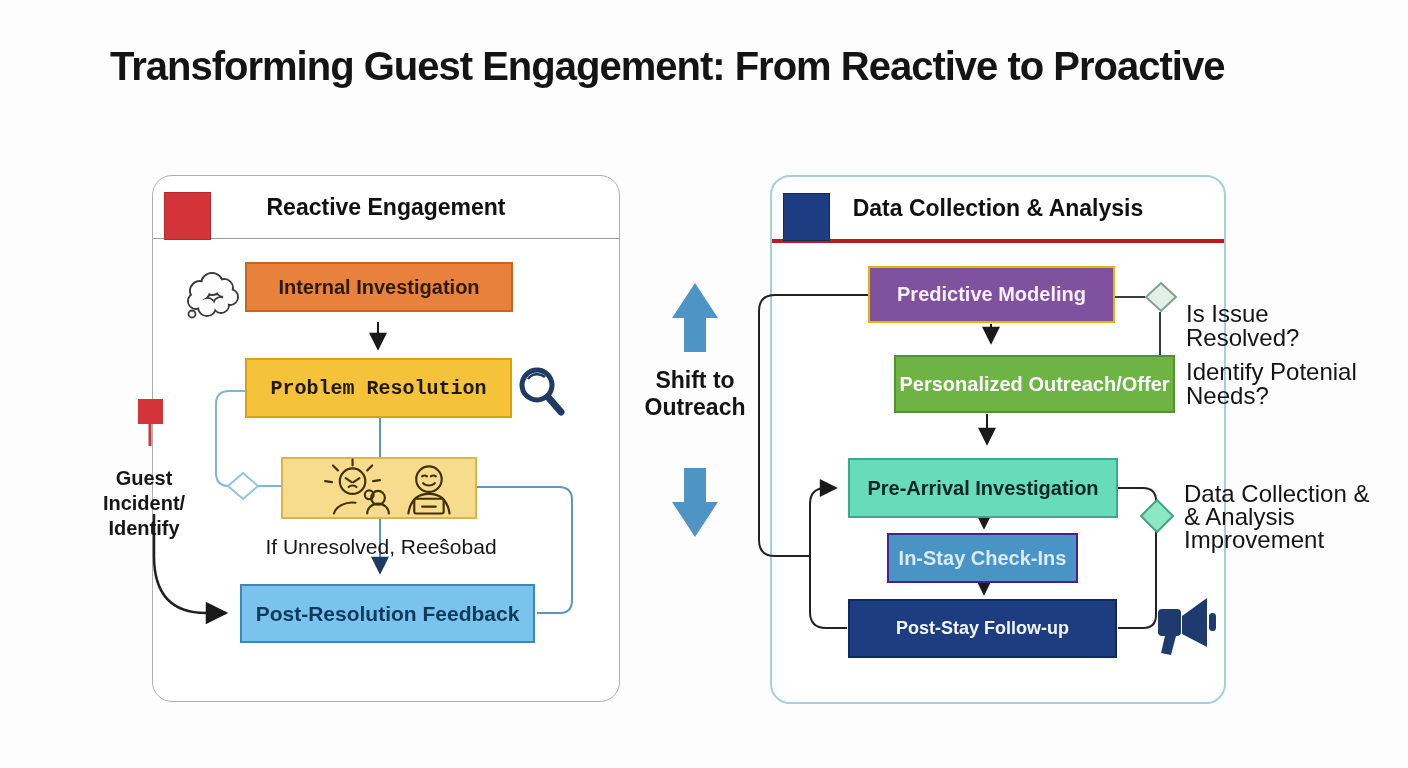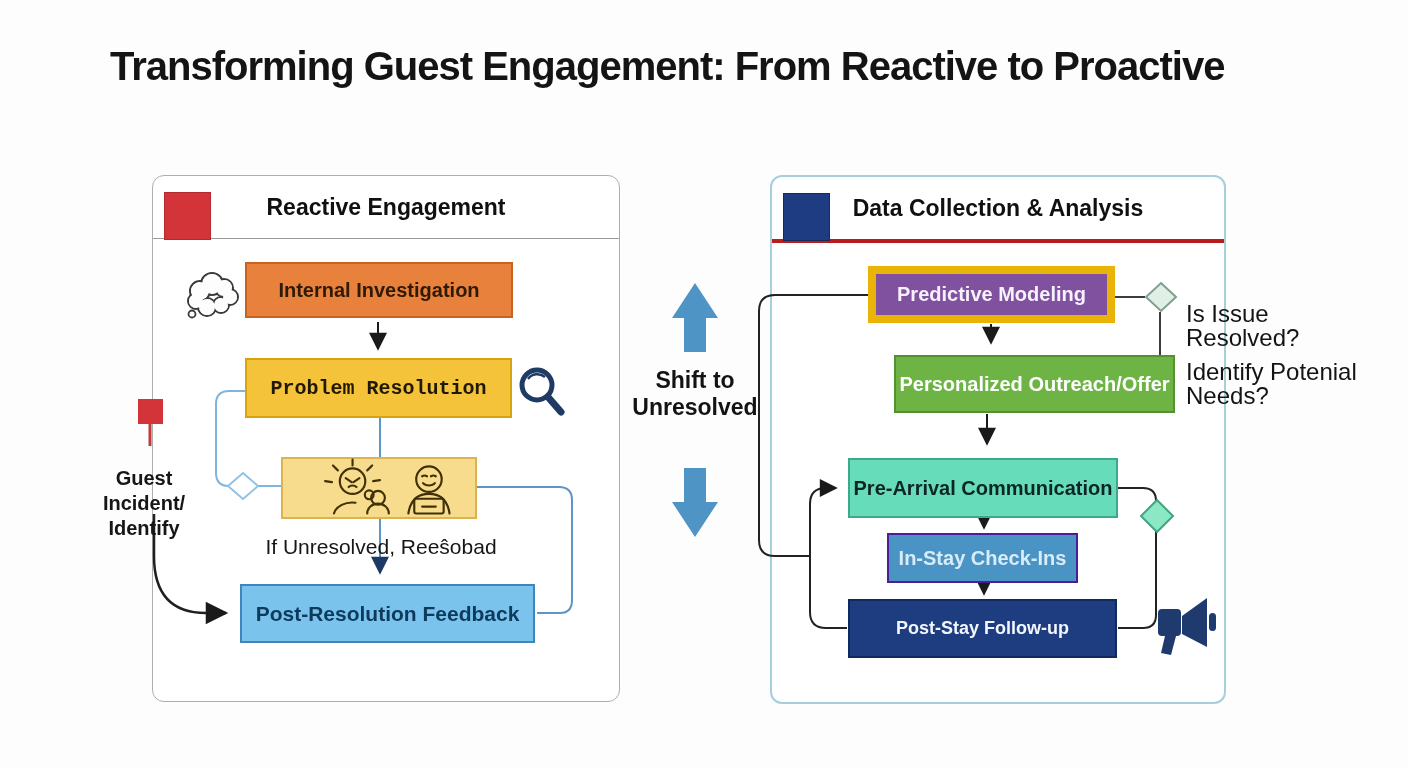--- a/index.html
+++ b/index.html
@@ -1,38 +1,38 @@
 <!DOCTYPE html>
 <html><head>
 <meta charset="utf-8">
 <style>
   html,body{margin:0;padding:0;background:#ffffff;}
   .canvas{position:relative;width:1408px;height:768px;background:#fdfdfd;overflow:hidden;
           font-family:"Liberation Sans",sans-serif;color:#151515;}
   .page-title{position:absolute;left:110px;top:44px;width:1200px;
               font-size:40px;font-weight:800;letter-spacing:-1px;color:#141414;}
   
-  .panel{position:absolute;border-radius:12px;background:#ffffff;z-index:0;}
+  .panel{position:absolute;border-radius:20px;background:#ffffff;z-index:0;}
   .panel-left{left:152px;top:175px;width:466px;height:525px;border:1.5px solid #aeaeae;}
   .panel-right{left:770px;top:175px;width:452px;height:525px;border:2px solid #a5cfdb;}
   .panel-head{position:absolute;left:0;top:0;width:100%;height:62px;display:flex;align-items:center;}
   .panel-left .panel-head{border-bottom:1.5px solid #9a9a9a;}
   .panel-right .panel-head{border-bottom:4px solid #b91c1c;}
   .swatch{position:absolute;width:45px;height:46px;top:16px;left:11px;}
   .swatch-red{background:#d2343a;border:1px solid #b22a30;}
   .swatch-navy{background:#1e3c82;border:1px solid #142b60;}
   .panel-title{width:100%;text-align:center;font-size:23px;font-weight:700;color:#101010;}
   
   .fbox{position:absolute;display:flex;align-items:center;justify-content:center;
         font-weight:600;font-size:20px;text-align:center;z-index:2;box-sizing:border-box;}
-  .b-invest{left:245px;top:262px;width:268px;height:56px;background:#e8813c;border:2px solid #c8641f;color:#2e1a06;}
+  .b-invest{left:245px;top:262px;width:268px;height:50px;background:#e8813c;border:2px solid #c8641f;color:#2e1a06;}
   .b-resolve{left:245px;top:358px;width:267px;height:60px;background:#f4c339;border:2px solid #d8a30f;color:#201803;font-family:Liberation Mono, monospace;}
   .b-icons{left:281px;top:457px;width:196px;height:62px;background:#f8dc8d;border:2px solid #dcb34e;}
   .b-feedback{left:240px;top:584px;width:295px;height:59px;background:#79c3ed;border:2px solid #3e86bc;color:#0e3a5c;font-size:21px;}
-  .b-predict{left:868px;top:266px;width:247px;height:57px;background:#7f519f;border:8px solid #eab308;color:#f6f1fa;}
+  .b-predict{left:868px;top:266px;width:247px;height:57px;background:#7f519f;border:2px solid #eab308;color:#f6f1fa;}
   .b-outreach{left:847px;top:355px;width:281px;height:58px;background:#6db445;border:2px solid #549133;color:#ffffff;margin-left:47px;}
   .b-prearr{left:848px;top:458px;width:270px;height:60px;background:#67dcbb;border:2px solid #3ba98a;color:#0c2626;}
   .b-instay{left:887px;top:533px;width:191px;height:50px;background:#4a94c5;border:2px solid #4c1d95;color:#d8ecf8;}
   .b-poststay{left:848px;top:599px;width:269px;height:59px;background:#1e3d80;border:2px solid #0f2a5e;color:#f2f6fd;font-size:18px;}
   
   .note{position:absolute;z-index:3;font-size:21px;color:#161616;}
   .note-unresolved{left:246px;top:535px;width:270px;text-align:center;font-weight:500;}
   .lbl-guest{left:86px;top:466px;width:116px;text-align:center;font-weight:600;line-height:25px;font-size:20px;}
   .lbl-shift{left:612px;top:367px;width:166px;text-align:center;font-weight:700;line-height:27px;font-size:23px;color:#131313;}
   .ann{position:absolute;z-index:3;font-size:24px;font-weight:500;line-height:24px;color:#141414;}
@@ -176,28 +176,33 @@
   <div class="note note-unresolved">If Unresolved, Reeŝobad</div>
 
   <div class="note lbl-guest">
     <span style="display:block">Guest</span>
     <span style="display:block">Incident/</span>
     <span style="display:block">Identify</span>
   </div>
 
   <div class="note lbl-shift toplayer">
     <span style="display:block">Shift to</span>
-    <span style="display:block">Unresolved</span>
+    <span style="display:block">Outreach</span>
   </div>
 
   <div class="fbox b-predict">Predictive Modeling</div>
   <div class="fbox b-outreach">Personalized Outreach/Offer</div>
-  <div class="fbox b-prearr">Pre-Arrival Communication</div>
+  <div class="fbox b-prearr">Pre-Arrival Investigation</div>
   <div class="fbox b-instay">In-Stay Check-Ins</div>
   <div class="fbox b-poststay">Post-Stay Follow-up</div>
 
   <div class="ann ann-resolved">Is Issue Resolved?</div>
   <div class="ann ann-potential">
     <span style="display:block">Identify Potenial</span>
     <span style="display:block">Needs?</span>
   </div>
+  <div class="ann ann-improve">
+    <span style="display:block">Data Collection &amp;</span>
+    <span style="display:block">&amp; Analysis</span>
+    <span style="display:block">Improvement</span>
+  </div>
 
 </div>
 
 </body></html>

